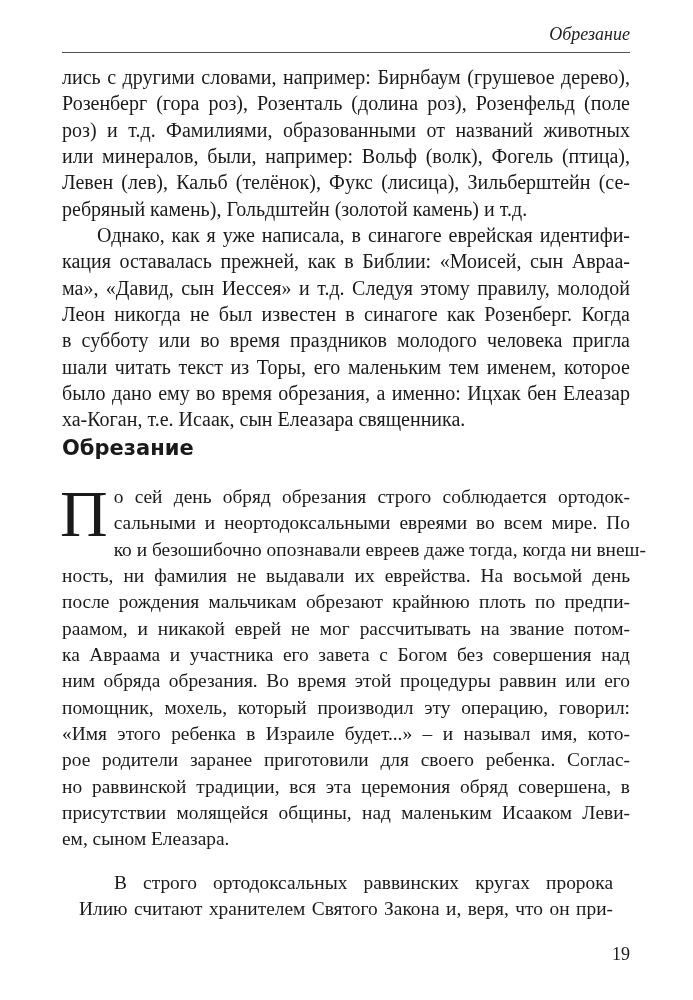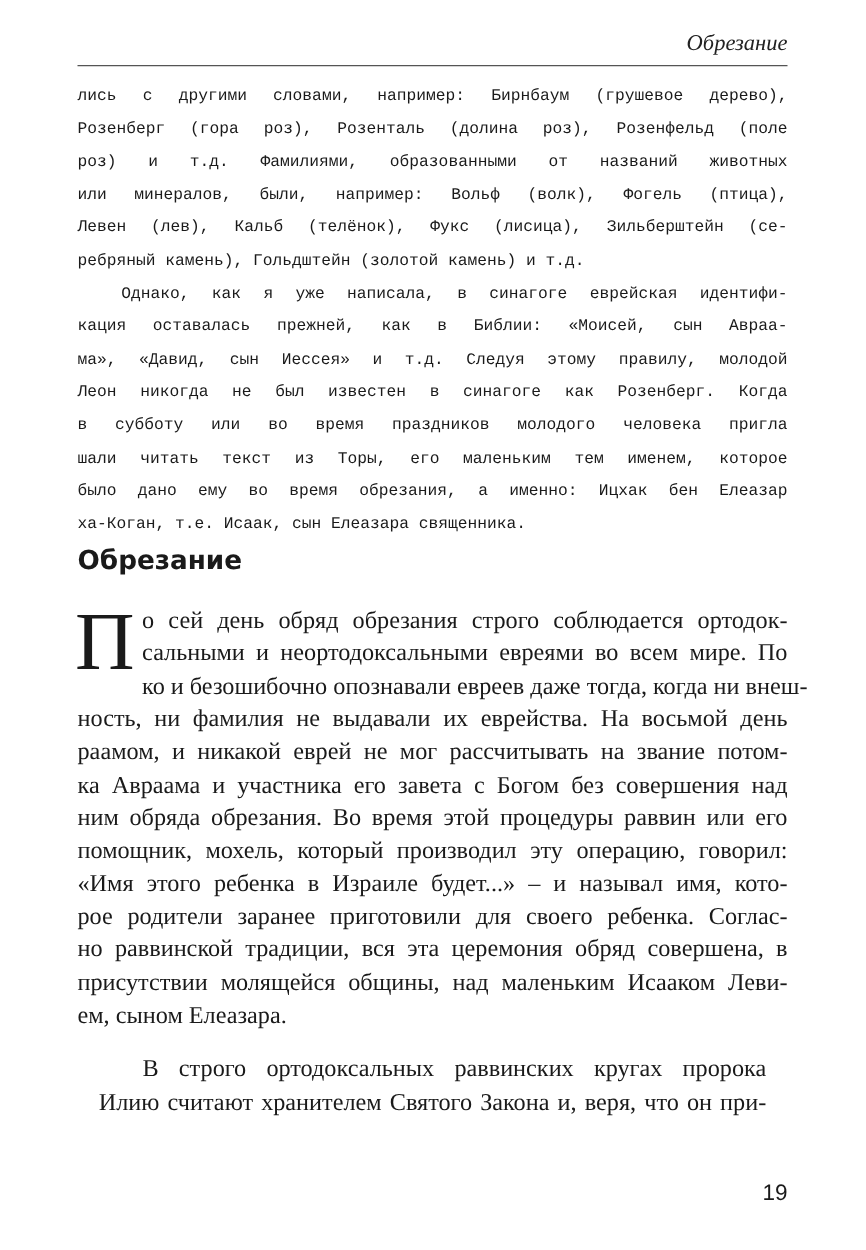--- a/index.html
+++ b/index.html
@@ -5,39 +5,39 @@
   html, body { margin: 0; padding: 0; background: #ffffff; }
   body { width: 693px; height: 1000px; position: relative; overflow: hidden; color: #1a1a1a; }
   .page { position: absolute; left: 62px; width: 568px; top: 0; }
   .running-head {
     position: absolute; top: 24px; right: 0;
     font-family: "Liberation Serif", serif; font-style: italic; font-size: 18px; color: #222;
   }
   .rule { position: absolute; top: 52px; left: 0; width: 568px; height: 0; border-top: 1.2px solid #555; }
   .body-text {
     position: absolute; top: 64px; left: 0; width: 568px;
-    font-family: Liberation Mono, monospace; font-size: 13px; line-height: 26.35px;
+    font-family: Liberation Serif, serif; font-size: 20px; line-height: 26.35px;
     text-align: justify; hyphens: manual;
   }
   .body-text p { margin: 0; }
   .line { display: block; text-align: justify; text-align-last: justify; white-space: nowrap; }
   .line.last { text-align-last: left; }
   .section-heading {
     font-family: "DejaVu Sans", sans-serif; font-weight: bold; font-size: 21px;
     margin: 0; position: absolute; top: 436px; left: 0;
   }
   .section2 { position: absolute; top: 484px; left: 0; width: 568px;
     font-family: "Liberation Serif", serif; font-size: 19.4px; line-height: 26.35px; }
   .dropcap {
     float: left; font-family: "Liberation Serif", serif; font-size: 66px; line-height: 52px;
     margin: 4px 6px 0 -2px; height: 52px;
   }
   .page-number {
     position: absolute; top: 944px; right: 0;
-    font-family: Liberation Sans, sans-serif; font-size: 18px;
+    font-family: Liberation Serif, serif; font-size: 18px;
   }
 </style>
 </head>
 <body>
 
 <div class="page">
   <div class="running-head">Обрезание</div>
   <div class="rule"></div>
 
   <div class="body-text">
@@ -63,20 +63,21 @@
 
   <h2 class="section-heading">Обрезание</h2>
 
   <div class="section2">
     <p style="margin:0">
       <span class="dropcap">П</span>
       <span class="line">о сей день обряд обрезания строго соблюдается ортодок-</span>
       <span class="line">сальными и неортодоксальными евреями во всем мире. По</span>
       <span class="line">ко и безошибочно опознавали евреев даже тогда, когда ни внеш-</span>
       <span class="line">ность, ни фамилия не выдавали их еврейства. На восьмой день</span>
+      <span class="line">после рождения мальчикам обрезают крайнюю плоть по предпи-</span>
       <span class="line">раамом, и никакой еврей не мог рассчитывать на звание потом-</span>
       <span class="line">ка Авраама и участника его завета с Богом без совершения над</span>
       <span class="line">ним обряда обрезания. Во время этой процедуры раввин или его</span>
       <span class="line">помощник, мохель, который производил эту операцию, говорил:</span>
       <span class="line">«Имя этого ребенка в Израиле будет...» – и называл имя, кото-</span>
       <span class="line">рое родители заранее приготовили для своего ребенка. Соглас-</span>
       <span class="line">но раввинской традиции, вся эта церемония обряд совершена, в</span>
       <span class="line">присутствии молящейся общины, над маленьким Исааком Леви-</span>
       <span class="line last">ем, сыном Елеазара.</span>
     </p>

